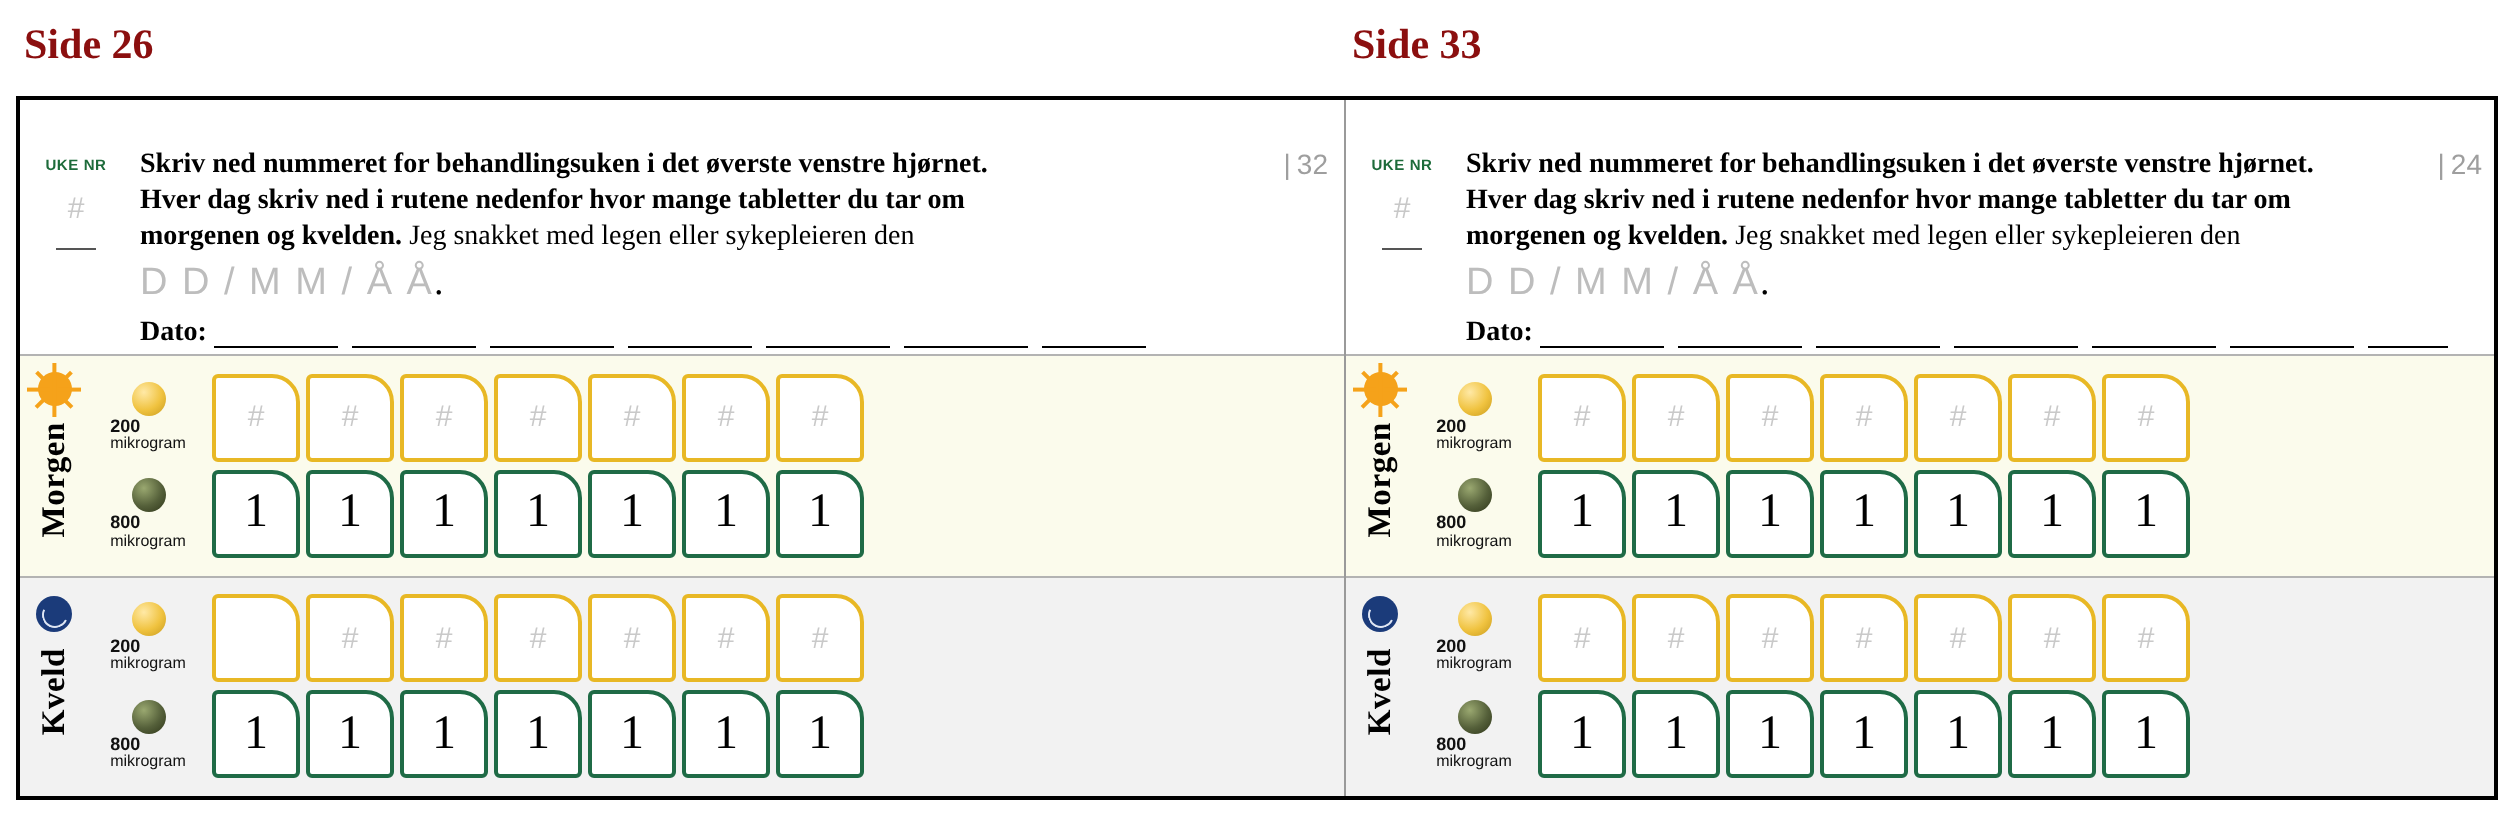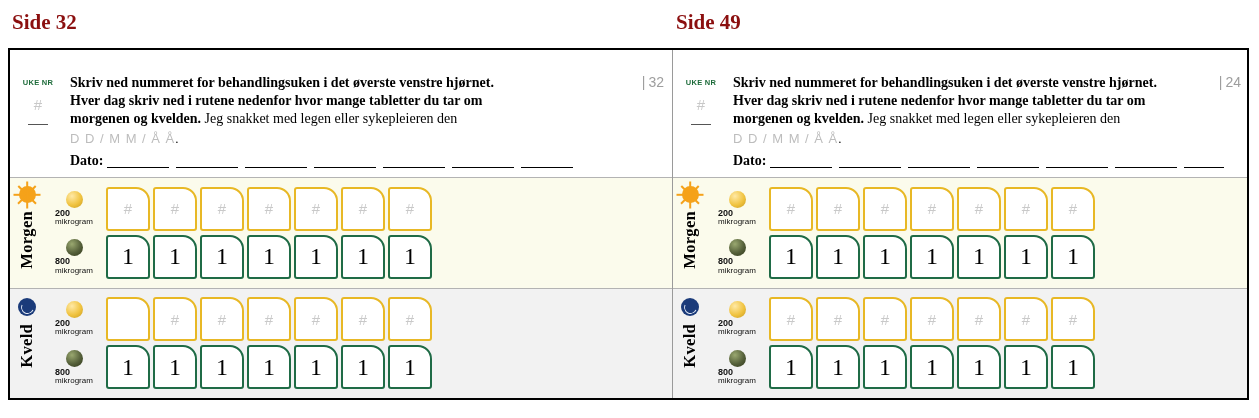--- a/index.html
+++ b/index.html
@@ -104,21 +104,21 @@
     font-family: "Liberation Serif", serif;
     font-size: 14px;
     line-height: 1.30;
     color: #000;
     width: 470px;
   }
   .instr b { font-weight: bold; }
   .instr .reg { font-weight: normal; }
   .ddmm {
     font-family: "Liberation Sans", sans-serif;
-    font-size: 13px;
+    font-size: 19px;
     color: #bdbdbd;
     letter-spacing: 1px;
     margin-top: 2px;
   }
   .ddmm .dot { color: #000; font-family: "Liberation Serif", serif; }
   .dato-row {
     display: flex;
     flex-direction: row;
     align-items: center;
     margin-top: 6px;
@@ -301,22 +301,22 @@
     font-size: 24px;
     margin-top: 4px;
     background: #ffffff;
   }
   .row.morgen .box.yellow { background: #ffffff; }
 </style>
 </head>
 <body>
 
 <div class="page-labels">
-  <div class="page-label left">Side 32</div>
-  <div class="page-label right">Side 49</div>
+  <div class="page-label left">Side 26</div>
+  <div class="page-label right">Side 33</div>
 </div>
 
 <div class="sheet">
 
   <div class="panel left">
 
     <div class="head">
       <div class="uke-col">
         <div class="uke-label">UKE NR</div>
         <div class="uke-hash">#</div>

